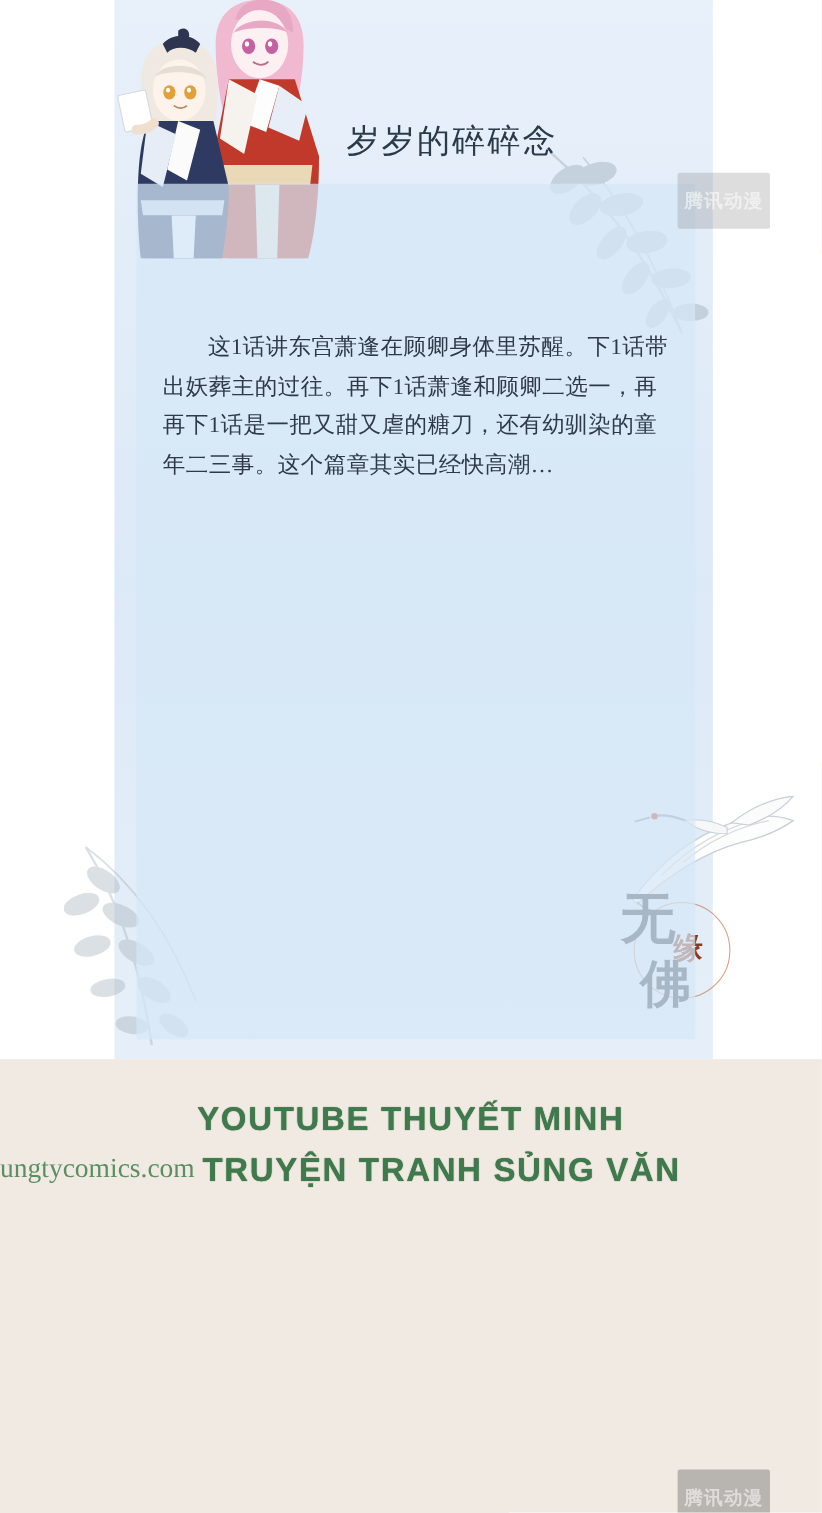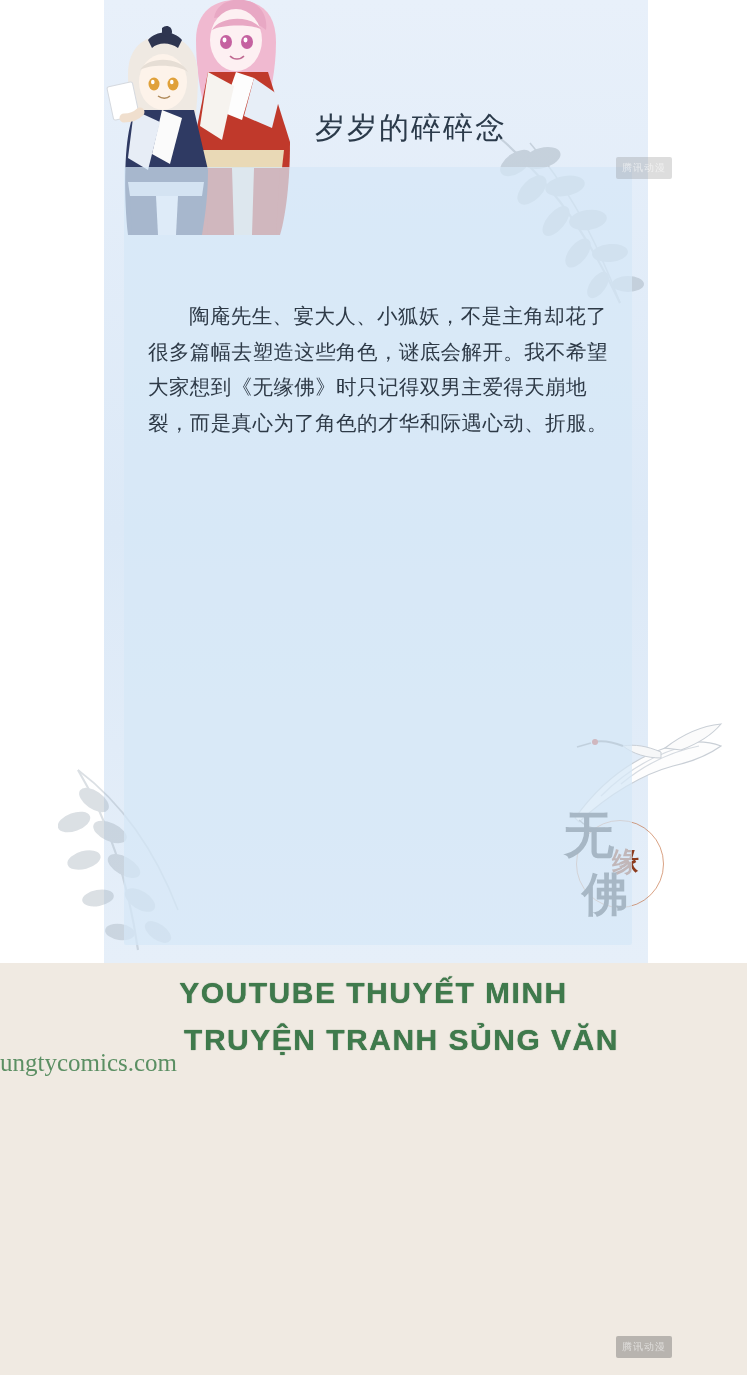--- a/index.html
+++ b/index.html
@@ -147,25 +147,26 @@
   }
   .seal-char.c1 { left: 8px;  top: 2px;  font-size: 50px; }
   .seal-char.c2 { left: 56px; top: 44px; font-size: 27px; color:#8c3a1c; }
   .seal-char.c3 { left: 26px; top: 64px; font-size: 46px; }
 
   
   .wm {
     position: absolute;
     font-family: "Liberation Sans", sans-serif;
     color: rgba(255,255,255,0.55);
-    font-size: 10px;
+    font-size: 17px;
     letter-spacing: 1px;
     background: rgba(120,120,120,0.25);
-    padding: 4px 6px;
+    padding: 14px 6px;
     border-radius: 2px;
+    font-weight: bold;
   }
   .wm-top { left: 616px; top: 157px; }
   .wm-bottom { left: 616px; top: 1336px; background: rgba(80,80,80,0.35); }
 
   
   .chars {
     position: absolute;
     left: 104px;
     top: 0;
     width: 210px;
@@ -184,20 +185,21 @@
   .brand-line1, .brand-line2 {
     position: absolute;
     width: 747px;
     text-align: center;
     font-family: "Liberation Sans", sans-serif;
     font-weight: bold;
     font-size: 30px;
     letter-spacing: 1.5px;
     color: #3f7a4c;
     text-shadow: 0 0 1px #2f5f3a;
+    margin-top: 25px;
   }
   .brand-line1 { top: 13px; }
   .brand-line2 { top: 60px; padding-left: 28px; }
   .brand-site {
     position: absolute;
     top: 86px;
     width: 747px;
     text-align: left;
     font-family: "Liberation Serif", serif;
     font-size: 25px;
@@ -309,21 +311,21 @@
         <rect x="6" y="84" width="26" height="34" rx="2" fill="#ffffff" stroke="#d5d9df" stroke-width="1" transform="rotate(-12 19 101)"></rect>
         <path d="M20 118 C26 118 32 116 36 112" stroke="#f0dfce" stroke-width="9" stroke-linecap="round" fill="none"></path>
       </g>
     </svg>
 
     <div class="panel-title">岁岁的碎碎念</div>
 
     <div class="text-card"></div>
 
     <div class="body-text">
-      <p class="para">陶庵先生、宴大人、小狐妖，不是主角却花了很多篇幅去塑造这些角色，谜底会解开。我不希望大家想到《无缘佛》时只记得双男主爱得天崩地裂，而是真心为了角色的才华和际遇心动、折服。</p>
+      <p class="para">这1话讲东宫萧逢在顾卿身体里苏醒。下1话带出妖葬主的过往。再下1话萧逢和顾卿二选一，再再下1话是一把又甜又虐的糖刀，还有幼驯染的童年二三事。这个篇章其实已经快高潮…</p>
       
     </div>
 
     <div class="wm wm-top">腾讯动漫</div>
   </div>
 
   <div class="bottom">
     <div class="brand-line1">YOUTUBE THUYẾT MINH</div>
     <div class="brand-line2">TRUYỆN TRANH SỦNG VĂN</div>
     <div class="brand-site">ungtycomics.com</div>

